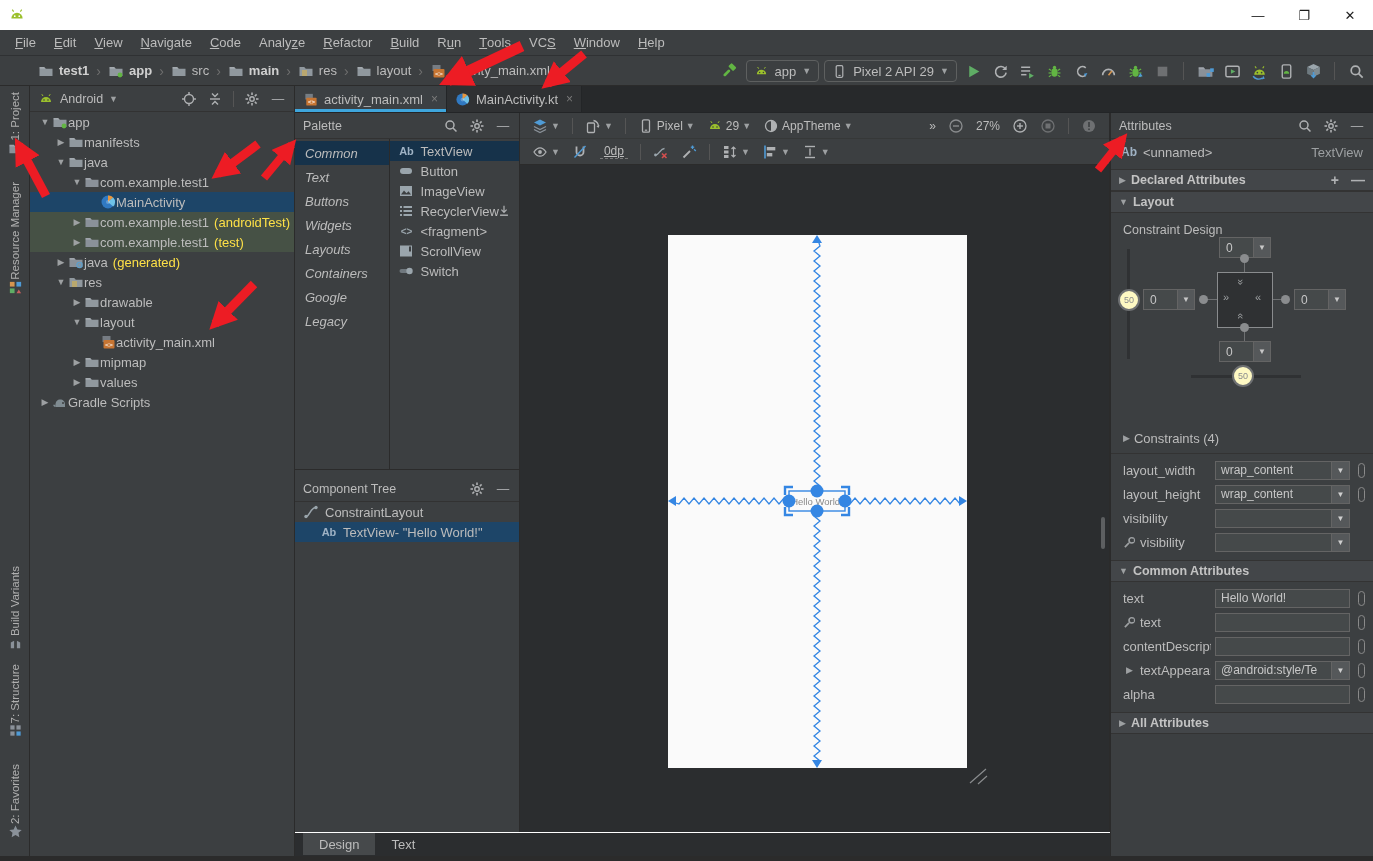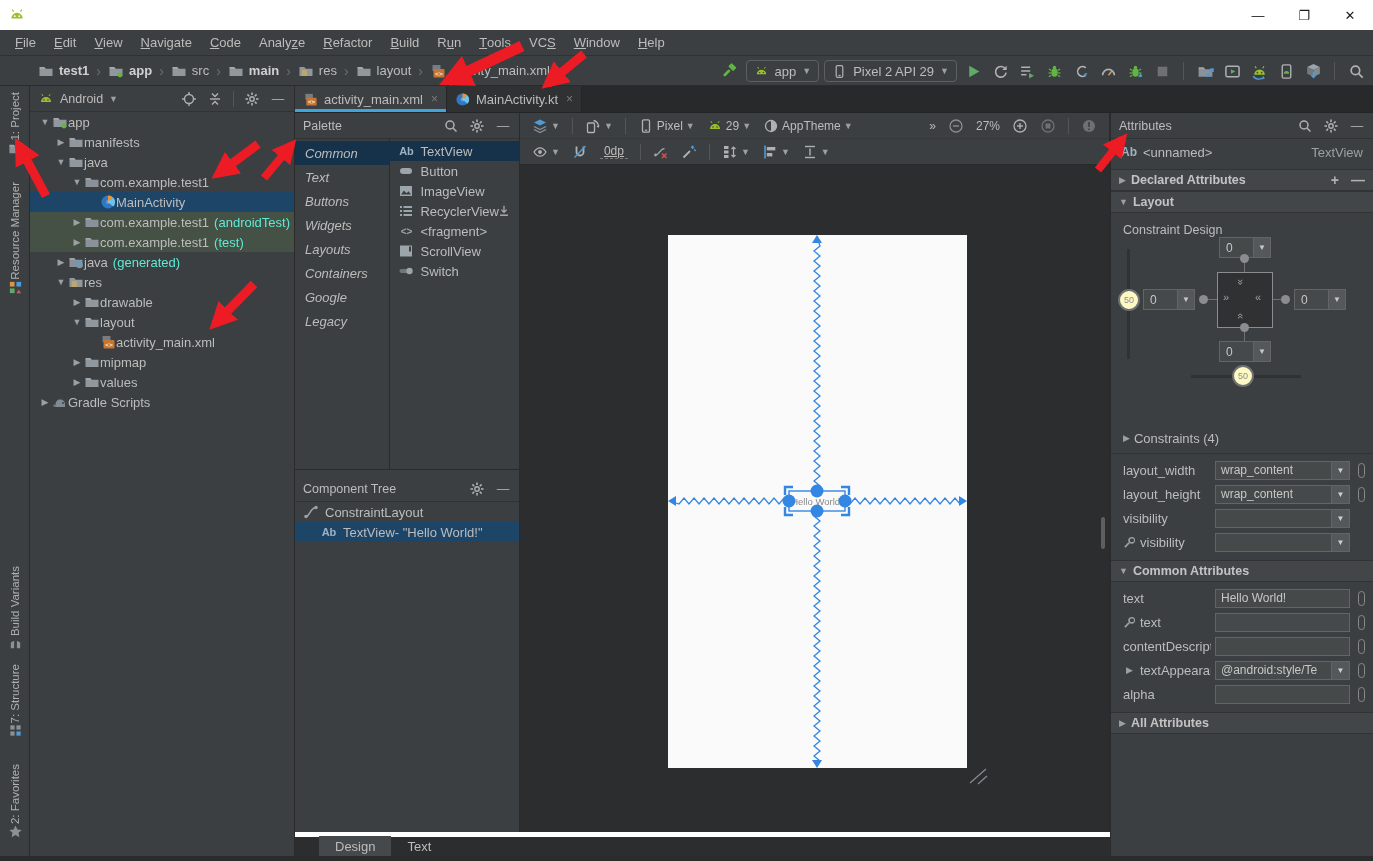--- a/index.html
+++ b/index.html
@@ -46,21 +46,21 @@
                   border-bottom:1px solid #323232; font-size:12.5px; color:#bcbcbc; }
   .ph-title { flex:1; }
   .ph-icons { display:flex; align-items:center; gap:10px; }
   .ph-icons .ico { width:16px; height:16px; display:flex; align-items:center; justify-content:center; color:#afb1b3; }
   .ico svg { width:100%; height:100%; }
 
   
   .project { left:30px; top:86px; width:265px; height:770px; background:#3c3f41; border-right:1px solid #2b2b2b; overflow:hidden; }
   .tree-row { display:flex; align-items:center; height:20px; white-space:nowrap; }
   .tree-row .chev { width:14px; text-align:center; color:#9da0a2; font-size:9px; flex:none; }
-  .tree-row .suffix { color:#5eead4; margin-left:5px; }
+  .tree-row .suffix { color:#fde047; margin-left:5px; }
   .sel-blue { background:#1d4568; }
   .sel-green { background:#465145; }
 
   
   .tabbar { left:295px; top:86px; width:1078px; height:27px; background:#27292b; display:flex; border-bottom:1px solid #232527; }
   .etab { display:flex; align-items:center; gap:6px; padding:0 8px; position:relative; background:#2f3133; border-right:1px solid #232527; }
   .etab.sel { background:#3c4043; }
   .etab.sel::after { content:""; position:absolute; left:0; right:0; bottom:0; height:3px; background:#3ea6dd; }
   .etab .close { color:#7a7a7a; font-size:12px; margin-left:2px; }
 
@@ -85,22 +85,22 @@
   .dt-row2 { border-bottom:1px solid #2b2b2b; }
   .dt-item { display:flex; align-items:center; gap:3px; padding:0 4px; height:22px; color:#bcbcbc; }
   .dt-item .ico { width:16px; height:16px; }
   .dt-sep { width:1px; height:16px; background:#555; margin:0 4px; }
   .dt-right { margin-left:auto; display:flex; align-items:center; gap:4px; }
   .margin-box { font-size:11px; color:#bcbcbc; border-bottom:1px dashed #7a7a7a; padding:0 4px;text-decoration:underline; }
   .surface { position:relative; width:590px; height:667px; }
   .surface svg { position:absolute; left:0; top:0; }
 
   
-  .bottom-tabs { left:295px; top:832px; width:815px; height:24px; background:#2b2d2f; border-top:5px solid #ffffff;
-                 display:flex; align-items:center; padding-left:24px; }
+  .bottom-tabs { left:295px; top:832px; width:815px; height:24px; background:#2b2d2f; border-top:1px solid #ffffff;
+                 display:flex; align-items:flex-start; padding-left:8px; }
   .btab { height:22px; display:flex; align-items:center; padding:0 16px; color:#bcbcbc; background:transparent; }
   .btab.sel { background:#46494b; }
 
   
   .attrs { left:1110px; top:113px; width:263px; height:743px; background:#3c3f41; overflow:hidden; border-left:1px solid #2b2b2b; }
   .attr-comp-row { height:26px; display:flex; align-items:center; padding:0 10px; gap:6px; }
   .attr-comp-row .type { margin-left:auto; color:#9da0a2; }
   .attr-row { height:24px; display:flex; align-items:center; padding:0 8px 0 12px; gap:4px; }
   .attr-row .lbl { width:88px; flex:none; display:flex; align-items:center; gap:4px; overflow:hidden; white-space:nowrap; }
   .fld { flex:1; height:19px; background:#45494a; border:1px solid #646464; display:flex; align-items:center;

